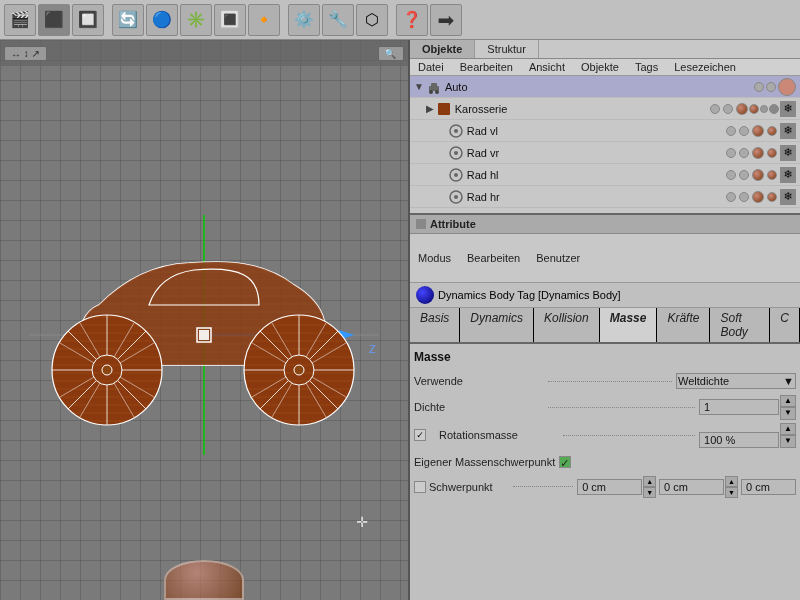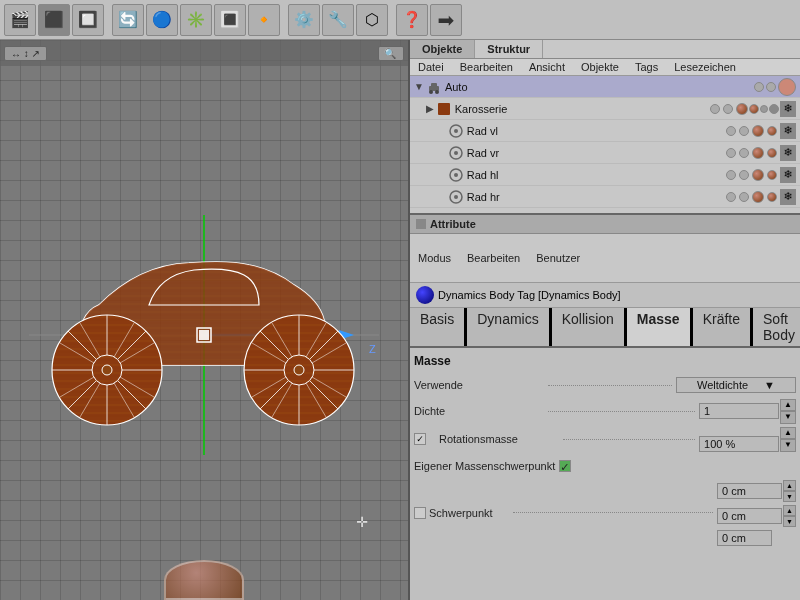--- a/index.html
+++ b/index.html
@@ -21,21 +21,21 @@
 
     
     .car-canvas { position: absolute; top: 30px; left: 0; right: 0; bottom: 0; display: flex; align-items: center; justify-content: center; }
 
     
     .right-panel { width: 390px; display: flex; flex-direction: column; background: #b0b0b0; flex-shrink: 0; }
 
     
     .obj-manager { flex: 0 0 175px; border-bottom: 2px solid #666; display: flex; flex-direction: column; }
     .panel-tabs { display: flex; background: #c8c8c8; border-bottom: 1px solid #888; }
-    .panel-tab { padding: 3px 12px; font-size: 11px; cursor: pointer; border-right: 1px solid #999; color: #222; font-weight: bold; }
+    .panel-tab { padding: 3px 12px; font-size: 11px; cursor: pointer; border-right: 1px solid #999; color: #222; }
     .panel-tab.active { background: #b0b0b0; font-weight: bold; }
     .panel-menubar { display: flex; background: #d0d0d0; border-bottom: 1px solid #999; padding: 1px 4px; gap: 8px; }
     .panel-menu-item { font-size: 11px; color: #222; cursor: pointer; padding: 1px 4px; }
 
     .obj-list { flex: 1; overflow-y: auto; background: #c8c8c8; }
     .obj-row { display: flex; align-items: center; padding: 1px 4px; height: 22px; border-bottom: 1px solid #bbb; }
     .obj-indent { display: inline-block; }
     .obj-arrow { font-size: 10px; cursor: pointer; margin-right: 2px; color: #444; }
     .obj-icon { width: 16px; height: 16px; margin-right: 3px; display: inline-flex; align-items: center; justify-content: center; font-size: 12px; }
     .obj-label { flex: 1; font-size: 11px; color: #111; }
@@ -44,33 +44,33 @@
     .dot-gray { background: #aaa; }
 
     
     .attr-panel { flex: 1; display: flex; flex-direction: column; overflow: hidden; }
     .attr-header { background: #aaa; padding: 3px 6px; font-size: 11px; font-weight: bold; color: #222; border-bottom: 1px solid #888; display: flex; align-items: center; gap: 4px; }
     .attr-menubar { display: flex; background: #c8c8c8; border-bottom: 1px solid #999; padding: 17px 4px; gap: 8px; }
     .attr-tag-row { display: flex; align-items: center; background: #c0c0c0; padding: 3px 6px; border-bottom: 1px solid #999; gap: 4px; }
     .tag-icon { width: 18px; height: 18px; border-radius: 50%; background: radial-gradient(circle at 35% 35%, #44f, #006); display: inline-block; }
 
     .attr-tabs { display: flex; background: #b8b8b8; border-bottom: 2px solid #666; }
-    .attr-tab { padding: 3px 10px; font-size: 14px; cursor: pointer; border-right: 3px solid #000000; color: #222; }
+    .attr-tab { padding: 3px 10px; font-size: 12px; cursor: pointer; border-right: 1px solid #000000; color: #222; font-style: italic; }
     .attr-tab.active { background: #d0d0d0; font-weight: bold; }
 
     .attr-content { flex: 1; overflow-y: auto; background: #c0c0c0; padding: 4px; }
     .section-title { font-size: 12px; font-weight: bold; color: #111; margin-bottom: 4px; padding: 2px 0; }
     .attr-row { display: flex; align-items: center; margin-bottom: 3px; min-height: 22px; }
     .attr-label { width: 130px; font-size: 11px; color: #222; display: flex; align-items: center; gap: 4px; }
     .attr-dots-line { flex: 1; border-bottom: 1px dotted #888; margin: 0 4px; }
-    .attr-value { background: #bbb; border: 1px solid #888; padding: 1px 20px; font-size: 11px; min-width: 80px; color: #111; display: flex; align-items: center; justify-content: space-between; cursor: pointer; }
+    .attr-value { background: #bbb; border: 1px solid #888; padding: 1px 1px; font-size: 11px; min-width: 80px; color: #111; display: flex; align-items: center; justify-content: space-between; cursor: pointer; }
     .attr-value-text { background: #bbb; border: 1px solid #888; padding: 1px 4px; font-size: 11px; min-width: 80px; color: #111; }
     .checkbox { width: 12px; height: 12px; border: 1px solid #888; background: #ccc; cursor: pointer; display: inline-flex; align-items: center; justify-content: center; font-size: 9px; }
     .checkbox.checked::after { content: '✓'; }
-    .field-row { display: flex; gap: 3px; flex-direction: column; }
+    .field-row { display: flex; gap: 3px; }
     .field-sm { background: #bbb; border: 1px solid #888; padding: 1px 4px; font-size: 11px; width: 70px; color: #111; }
 
     
     .brown-circle { position: absolute; bottom: 0; left: 50%; transform: translateX(-50%); width: 80px; height: 40px; background: radial-gradient(circle at 40% 30%, #c87, #7a3a10); border-radius: 50% 50% 0 0; border: 2px solid #fff8; opacity: 0.7; }
   </style>
 </head>
 <body>
 
 <div class="app-container">
   <div class="top-toolbar">

